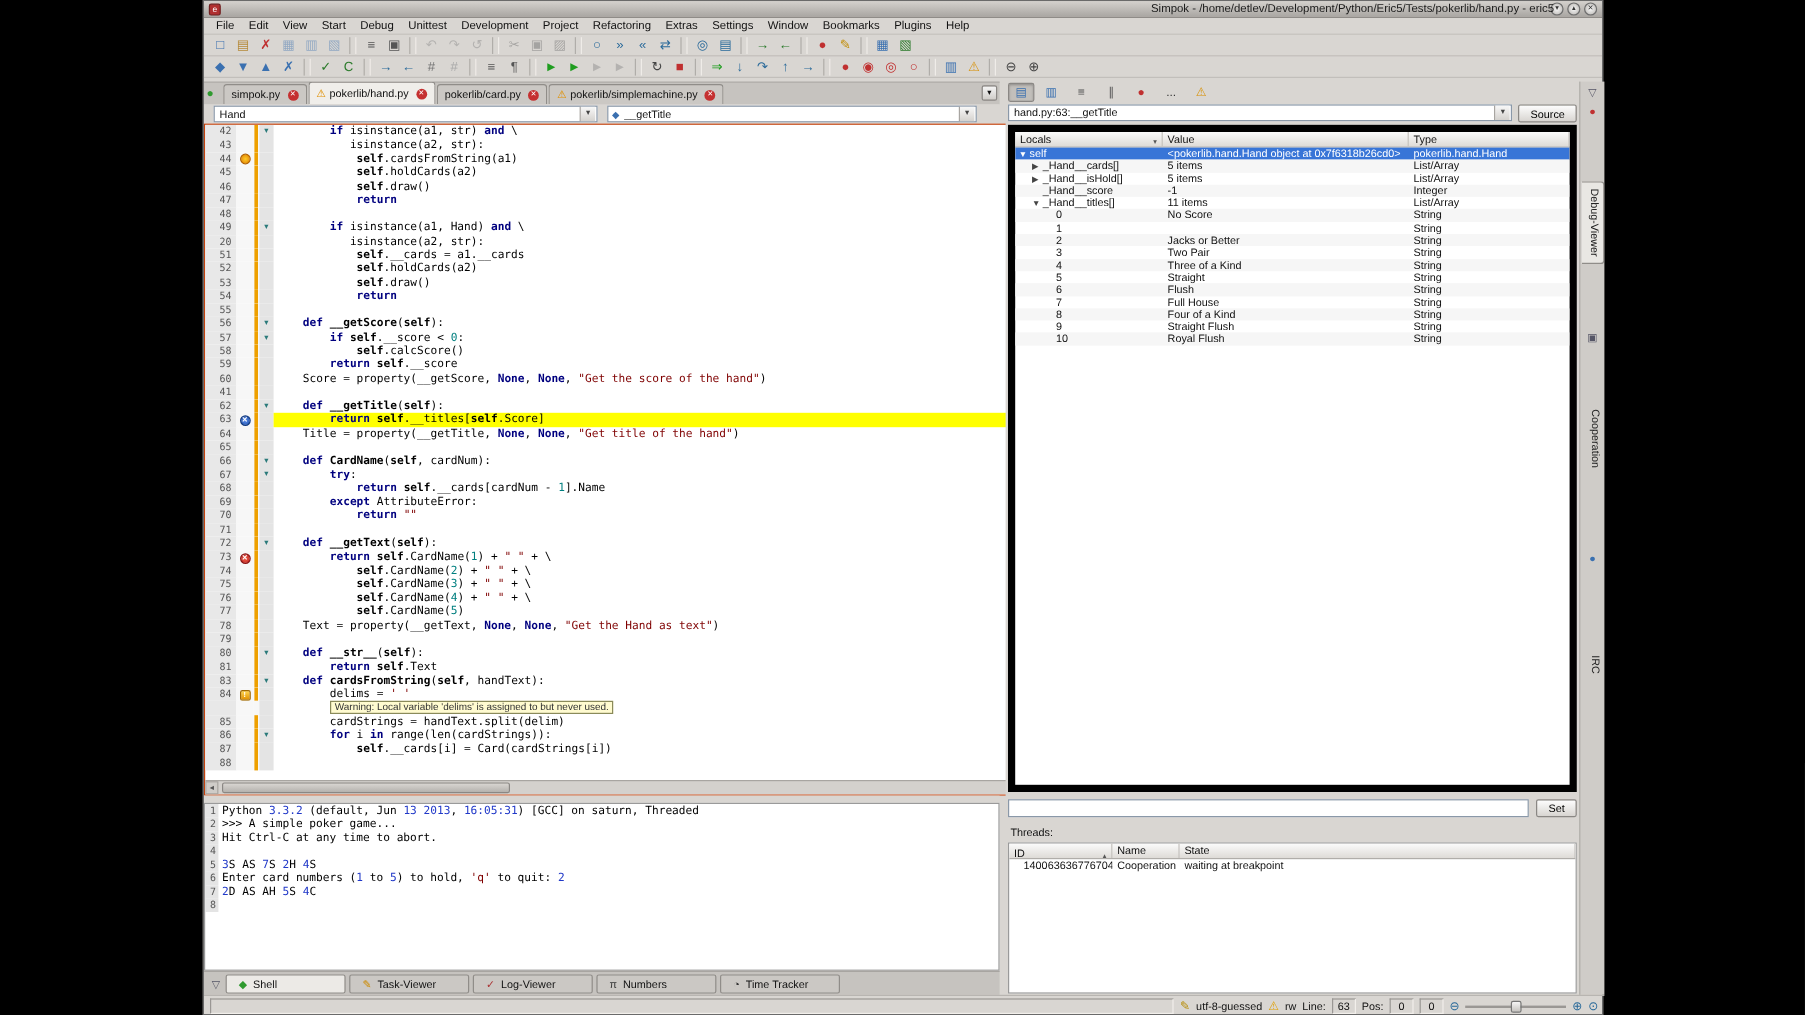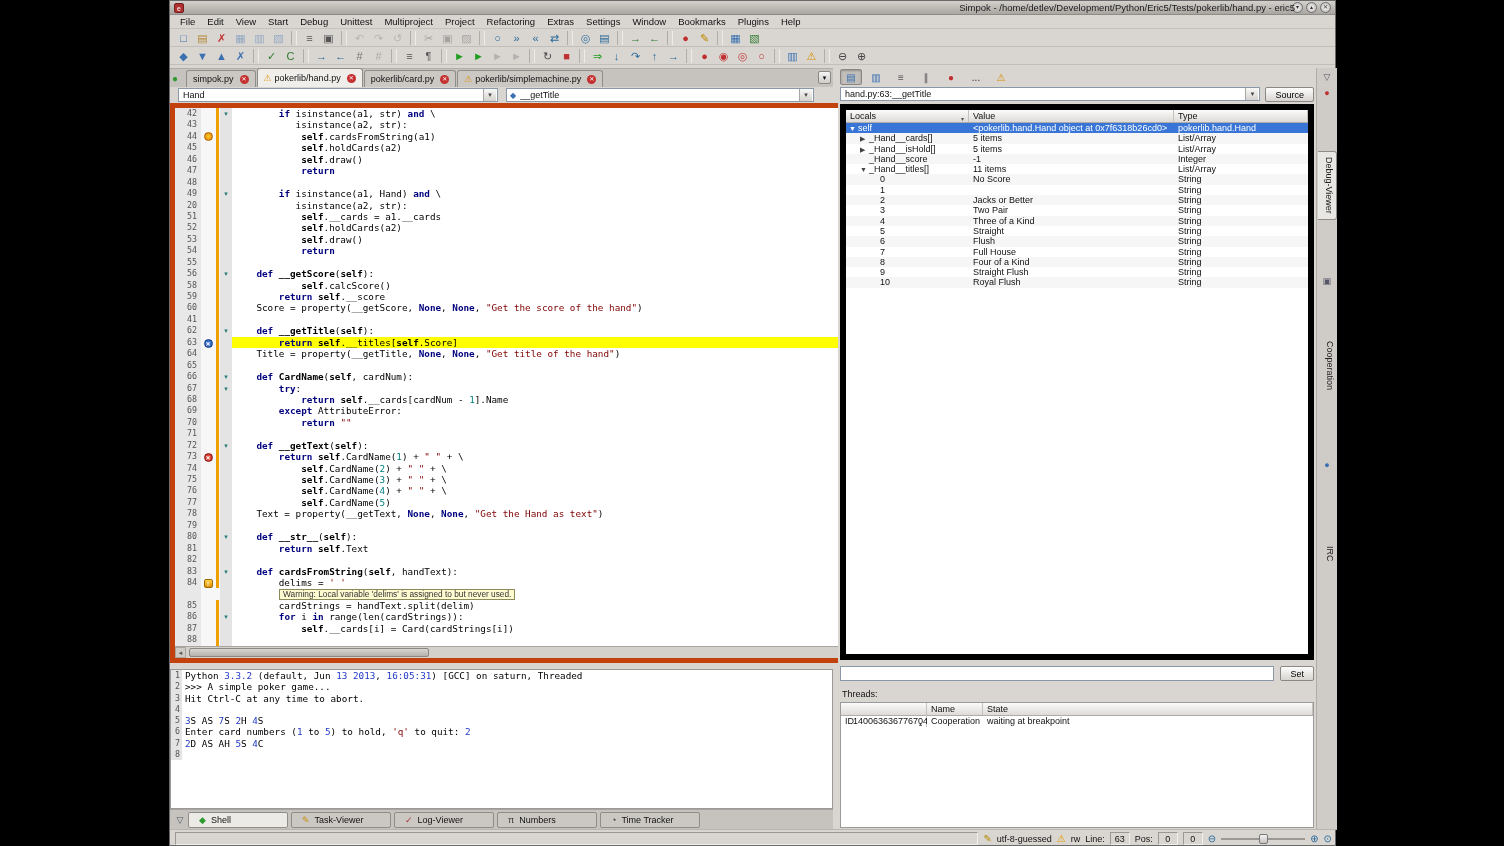--- a/index.html
+++ b/index.html
@@ -29,21 +29,21 @@
 .tab-list-btn{position:absolute;right:2px;bottom:3px;width:13px;height:13px;background:linear-gradient(#f5f5f5,#cfccc8);border:1px solid #8a8784;text-align:center;font-size:7px;line-height:12px;border-radius:2px}
 
 #navrow{position:absolute;left:0;top:86px;width:663px;height:16px;background:#d9d6d2;display:flex;align-items:center;padding:0 8px;gap:8px}
 .combo{height:14px;background:#fff;border:1px solid #8a98a8;display:flex;align-items:center;font-size:9px}
 .combo .combo-val{flex:1;padding:0 4px;white-space:nowrap;overflow:hidden}
 .combo-arrow{width:13px;height:12px;background:linear-gradient(#f8f8f8,#d5d2ce);border-left:1px solid #a8a5a1;text-align:center;font-size:7px;line-height:12px;color:#444;margin-right:1px;flex:none}
 .class-combo{width:320px}
 .combo2{width:308px}
 .m-icon{color:#3a70b0;font-size:8px;padding-left:3px}
 
-#editor{position:absolute;left:0;top:102px;width:799px;height:560px;background:#fff;border:5px solid #c2410c;overflow:hidden}
+#editor{position:absolute;left:0;top:102px;width:799px;height:560px;background:#fff;border:1px solid #c2410c;overflow:hidden}
 #edlines{position:absolute;left:0;top:0;right:14px;bottom:12px;overflow:hidden}
 .ed-row{display:flex;height:11.45px;line-height:11.45px;font-family:"DejaVu Sans Mono",monospace;font-size:9.3px;white-space:pre}
 .ed-num{width:26px;background:#e8e8e8;color:#555;text-align:right;padding-right:4px;font-size:8.3px;flex:none;font-family:"DejaVu Sans Mono",monospace}
 .ed-mark{width:14px;background:#f7f7f7;flex:none;text-align:center}
 .dot{display:inline-block;width:9px;height:9px;border-radius:50%;margin-top:1px;font-size:6px;line-height:9px;color:#fff;text-align:center;font-family:"Liberation Sans",sans-serif;font-weight:bold}
 .dot-bp{background:radial-gradient(#ffca28,#e08000);border:1px solid #b06000}
 .dot-cur{background:radial-gradient(#5b8de8,#1c4fae);border:1px solid #123a80}
 .dot-err{background:radial-gradient(#f06048,#c02020);border:1px solid #8a1515}
 .dot-warn{background:linear-gradient(#ffd54f,#e09000);border:1px solid #a06800;border-radius:2px}
 .ed-chg{width:5px;background:#f7f7f7;flex:none;position:relative}
@@ -138,21 +138,21 @@
     </span>
   </div>
 
   <div class="menubar" id="menubar">
       <span class="menu-item">File</span>
       <span class="menu-item">Edit</span>
       <span class="menu-item">View</span>
       <span class="menu-item">Start</span>
       <span class="menu-item">Debug</span>
       <span class="menu-item">Unittest</span>
-      <span class="menu-item">Multiproject</span>
+      <span class="menu-item">Development</span>
       <span class="menu-item">Project</span>
       <span class="menu-item">Refactoring</span>
       <span class="menu-item">Extras</span>
       <span class="menu-item">Settings</span>
       <span class="menu-item">Window</span>
       <span class="menu-item">Bookmarks</span>
       <span class="menu-item">Plugins</span>
       <span class="menu-item">Help</span>
     </div>
   <div class="toolbar" id="toolbar1">
@@ -281,20 +281,21 @@
         <div class="ed-row"><span class="ed-num">47</span><span class="ed-mark"></span><span class="ed-chg"></span><span class="ed-fold"></span><span class="ed-code"><span class="t-d">            </span><span class="t-k">return</span></span></div>
         <div class="ed-row"><span class="ed-num">48</span><span class="ed-mark"></span><span class="ed-chg"></span><span class="ed-fold"></span><span class="ed-code"></span></div>
         <div class="ed-row"><span class="ed-num">49</span><span class="ed-mark"></span><span class="ed-chg"></span><span class="ed-fold">▾</span><span class="ed-code"><span class="t-d">        </span><span class="t-k">if</span><span class="t-d"> isinstance(a1, Hand) </span><span class="t-k">and</span><span class="t-d"> \</span></span></div>
         <div class="ed-row"><span class="ed-num">20</span><span class="ed-mark"></span><span class="ed-chg"></span><span class="ed-fold"></span><span class="ed-code"><span class="t-d">           isinstance(a2, str):</span></span></div>
         <div class="ed-row"><span class="ed-num">51</span><span class="ed-mark"></span><span class="ed-chg"></span><span class="ed-fold"></span><span class="ed-code"><span class="t-d">            </span><span class="t-b">self</span><span class="t-d">.__cards = a1.__cards</span></span></div>
         <div class="ed-row"><span class="ed-num">52</span><span class="ed-mark"></span><span class="ed-chg"></span><span class="ed-fold"></span><span class="ed-code"><span class="t-d">            </span><span class="t-b">self</span><span class="t-d">.holdCards(a2)</span></span></div>
         <div class="ed-row"><span class="ed-num">53</span><span class="ed-mark"></span><span class="ed-chg"></span><span class="ed-fold"></span><span class="ed-code"><span class="t-d">            </span><span class="t-b">self</span><span class="t-d">.draw()</span></span></div>
         <div class="ed-row"><span class="ed-num">54</span><span class="ed-mark"></span><span class="ed-chg"></span><span class="ed-fold"></span><span class="ed-code"><span class="t-d">            </span><span class="t-k">return</span></span></div>
         <div class="ed-row"><span class="ed-num">55</span><span class="ed-mark"></span><span class="ed-chg"></span><span class="ed-fold"></span><span class="ed-code"></span></div>
         <div class="ed-row"><span class="ed-num">56</span><span class="ed-mark"></span><span class="ed-chg"></span><span class="ed-fold">▾</span><span class="ed-code"><span class="t-d">    </span><span class="t-k">def</span><span class="t-d"> </span><span class="t-b">__getScore</span><span class="t-d">(</span><span class="t-b">self</span><span class="t-d">):</span></span></div>
+        <div class="ed-row"><span class="ed-num">57</span><span class="ed-mark"></span><span class="ed-chg"></span><span class="ed-fold">▾</span><span class="ed-code"><span class="t-d">        </span><span class="t-k">if</span><span class="t-d"> </span><span class="t-b">self</span><span class="t-d">.__score &lt; </span><span class="t-n">0</span><span class="t-d">:</span></span></div>
         <div class="ed-row"><span class="ed-num">58</span><span class="ed-mark"></span><span class="ed-chg"></span><span class="ed-fold"></span><span class="ed-code"><span class="t-d">            </span><span class="t-b">self</span><span class="t-d">.calcScore()</span></span></div>
         <div class="ed-row"><span class="ed-num">59</span><span class="ed-mark"></span><span class="ed-chg"></span><span class="ed-fold"></span><span class="ed-code"><span class="t-d">        </span><span class="t-k">return</span><span class="t-d"> </span><span class="t-b">self</span><span class="t-d">.__score</span></span></div>
         <div class="ed-row"><span class="ed-num">60</span><span class="ed-mark"></span><span class="ed-chg"></span><span class="ed-fold"></span><span class="ed-code"><span class="t-d">    Score = property(__getScore, </span><span class="t-k">None</span><span class="t-d">, </span><span class="t-k">None</span><span class="t-d">, </span><span class="t-s">"Get the score of the hand"</span><span class="t-d">)</span></span></div>
         <div class="ed-row"><span class="ed-num">41</span><span class="ed-mark"></span><span class="ed-chg"></span><span class="ed-fold"></span><span class="ed-code"></span></div>
         <div class="ed-row"><span class="ed-num">62</span><span class="ed-mark"></span><span class="ed-chg"></span><span class="ed-fold">▾</span><span class="ed-code"><span class="t-d">    </span><span class="t-k">def</span><span class="t-d"> </span><span class="t-b">__getTitle</span><span class="t-d">(</span><span class="t-b">self</span><span class="t-d">):</span></span></div>
         <div class="ed-row cur"><span class="ed-num">63</span><span class="ed-mark"><span class="dot dot-cur">✕</span></span><span class="ed-chg"></span><span class="ed-fold"></span><span class="ed-code"><span class="t-d">        </span><span class="t-k">return</span><span class="t-d"> </span><span class="t-b">self</span><span class="t-d">.__titles[</span><span class="t-b">self</span><span class="t-d">.Score]</span></span></div>
         <div class="ed-row"><span class="ed-num">64</span><span class="ed-mark"></span><span class="ed-chg"></span><span class="ed-fold"></span><span class="ed-code"><span class="t-d">    Title = property(__getTitle, </span><span class="t-k">None</span><span class="t-d">, </span><span class="t-k">None</span><span class="t-d">, </span><span class="t-s">"Get title of the hand"</span><span class="t-d">)</span></span></div>
         <div class="ed-row"><span class="ed-num">65</span><span class="ed-mark"></span><span class="ed-chg"></span><span class="ed-fold"></span><span class="ed-code"></span></div>
         <div class="ed-row"><span class="ed-num">66</span><span class="ed-mark"></span><span class="ed-chg"></span><span class="ed-fold">▾</span><span class="ed-code"><span class="t-d">    </span><span class="t-k">def</span><span class="t-d"> </span><span class="t-b">CardName</span><span class="t-d">(</span><span class="t-b">self</span><span class="t-d">, cardNum):</span></span></div>
         <div class="ed-row"><span class="ed-num">67</span><span class="ed-mark"></span><span class="ed-chg"></span><span class="ed-fold">▾</span><span class="ed-code"><span class="t-d">        </span><span class="t-k">try</span><span class="t-d">:</span></span></div>
@@ -305,21 +306,20 @@
         <div class="ed-row"><span class="ed-num">72</span><span class="ed-mark"></span><span class="ed-chg"></span><span class="ed-fold">▾</span><span class="ed-code"><span class="t-d">    </span><span class="t-k">def</span><span class="t-d"> </span><span class="t-b">__getText</span><span class="t-d">(</span><span class="t-b">self</span><span class="t-d">):</span></span></div>
         <div class="ed-row"><span class="ed-num">73</span><span class="ed-mark"><span class="dot dot-err">✕</span></span><span class="ed-chg"></span><span class="ed-fold"></span><span class="ed-code"><span class="t-d">        </span><span class="t-k">return</span><span class="t-d"> </span><span class="t-b">self</span><span class="t-d">.CardName(</span><span class="t-n">1</span><span class="t-d">) + </span><span class="t-s">" "</span><span class="t-d"> + \</span></span></div>
         <div class="ed-row"><span class="ed-num">74</span><span class="ed-mark"></span><span class="ed-chg"></span><span class="ed-fold"></span><span class="ed-code"><span class="t-d">            </span><span class="t-b">self</span><span class="t-d">.CardName(</span><span class="t-n">2</span><span class="t-d">) + </span><span class="t-s">" "</span><span class="t-d"> + \</span></span></div>
         <div class="ed-row"><span class="ed-num">75</span><span class="ed-mark"></span><span class="ed-chg"></span><span class="ed-fold"></span><span class="ed-code"><span class="t-d">            </span><span class="t-b">self</span><span class="t-d">.CardName(</span><span class="t-n">3</span><span class="t-d">) + </span><span class="t-s">" "</span><span class="t-d"> + \</span></span></div>
         <div class="ed-row"><span class="ed-num">76</span><span class="ed-mark"></span><span class="ed-chg"></span><span class="ed-fold"></span><span class="ed-code"><span class="t-d">            </span><span class="t-b">self</span><span class="t-d">.CardName(</span><span class="t-n">4</span><span class="t-d">) + </span><span class="t-s">" "</span><span class="t-d"> + \</span></span></div>
         <div class="ed-row"><span class="ed-num">77</span><span class="ed-mark"></span><span class="ed-chg"></span><span class="ed-fold"></span><span class="ed-code"><span class="t-d">            </span><span class="t-b">self</span><span class="t-d">.CardName(</span><span class="t-n">5</span><span class="t-d">)</span></span></div>
         <div class="ed-row"><span class="ed-num">78</span><span class="ed-mark"></span><span class="ed-chg"></span><span class="ed-fold"></span><span class="ed-code"><span class="t-d">    Text = property(__getText, </span><span class="t-k">None</span><span class="t-d">, </span><span class="t-k">None</span><span class="t-d">, </span><span class="t-s">"Get the Hand as text"</span><span class="t-d">)</span></span></div>
         <div class="ed-row"><span class="ed-num">79</span><span class="ed-mark"></span><span class="ed-chg"></span><span class="ed-fold"></span><span class="ed-code"></span></div>
         <div class="ed-row"><span class="ed-num">80</span><span class="ed-mark"></span><span class="ed-chg"></span><span class="ed-fold">▾</span><span class="ed-code"><span class="t-d">    </span><span class="t-k">def</span><span class="t-d"> </span><span class="t-b">__str__</span><span class="t-d">(</span><span class="t-b">self</span><span class="t-d">):</span></span></div>
         <div class="ed-row"><span class="ed-num">81</span><span class="ed-mark"></span><span class="ed-chg"></span><span class="ed-fold"></span><span class="ed-code"><span class="t-d">        </span><span class="t-k">return</span><span class="t-d"> </span><span class="t-b">self</span><span class="t-d">.Text</span></span></div>
-        <div class="ed-row"><span class="ed-num">82</span><span class="ed-mark"></span><span class="ed-chg"></span><span class="ed-fold"></span><span class="ed-code"></span></div>
         <div class="ed-row"><span class="ed-num">83</span><span class="ed-mark"></span><span class="ed-chg"></span><span class="ed-fold">▾</span><span class="ed-code"><span class="t-d">    </span><span class="t-k">def</span><span class="t-d"> </span><span class="t-b">cardsFromString</span><span class="t-d">(</span><span class="t-b">self</span><span class="t-d">, handText):</span></span></div>
         <div class="ed-row"><span class="ed-num">84</span><span class="ed-mark"><span class="dot dot-warn">!</span></span><span class="ed-chg"></span><span class="ed-fold"></span><span class="ed-code"><span class="t-d">        delims = </span><span class="t-s">' '</span></span></div>
         <div class="ed-row ed-annrow"><span class="ed-num"></span><span class="ed-mark"></span><span class="ed-chg nochg"></span><span class="ed-fold"></span><span class="ed-code"><span class="ann-box">Warning: Local variable 'delims' is assigned to but never used.</span></span></div>
         <div class="ed-row"><span class="ed-num">85</span><span class="ed-mark"></span><span class="ed-chg"></span><span class="ed-fold"></span><span class="ed-code"><span class="t-d">        cardStrings = handText.split(delim)</span></span></div>
         <div class="ed-row"><span class="ed-num">86</span><span class="ed-mark"></span><span class="ed-chg"></span><span class="ed-fold">▾</span><span class="ed-code"><span class="t-d">        </span><span class="t-k">for</span><span class="t-d"> i </span><span class="t-k">in</span><span class="t-d"> range(len(cardStrings)):</span></span></div>
         <div class="ed-row"><span class="ed-num">87</span><span class="ed-mark"></span><span class="ed-chg"></span><span class="ed-fold"></span><span class="ed-code"><span class="t-d">            </span><span class="t-b">self</span><span class="t-d">.__cards[i] = Card(cardStrings[i])</span></span></div>
         <div class="ed-row"><span class="ed-num">88</span><span class="ed-mark"></span><span class="ed-chg"></span><span class="ed-fold"></span><span class="ed-code"></span></div>
       </div>
     <div class="vscroll">
       <span class="sbarr va-up">▲</span>
@@ -480,21 +480,21 @@
           </div>
         </div>
     </div>
     <div class="rp-inputrow">
       <input class="var-input" style="">
       <button class="btn">Set</button>
     </div>
     <div class="rp-threadslabel">Threads:</div>
     <div class="rp-threadsbox">
       <div class="thead">
-        <span class="tc1" style="padding:12px 4px"><span>ID</span><span class="sort">▴</span></span>
+        <span class="tc1" style="padding:2px 4px"><span>ID</span><span class="sort">▴</span></span>
         <span class="tc2" style="padding:0 4px">Name</span>
         <span class="tc3" style="padding:0 4px">State</span>
       </div>
       <div id="thrrows">
           <div class="trow">
             <span class="tc tc1" style="padding-left: 12px;">140063636776704</span>
             <span class="tc tc2">Cooperation</span>
             <span class="tc tc3">waiting at breakpoint</span>
           </div>
         </div>

